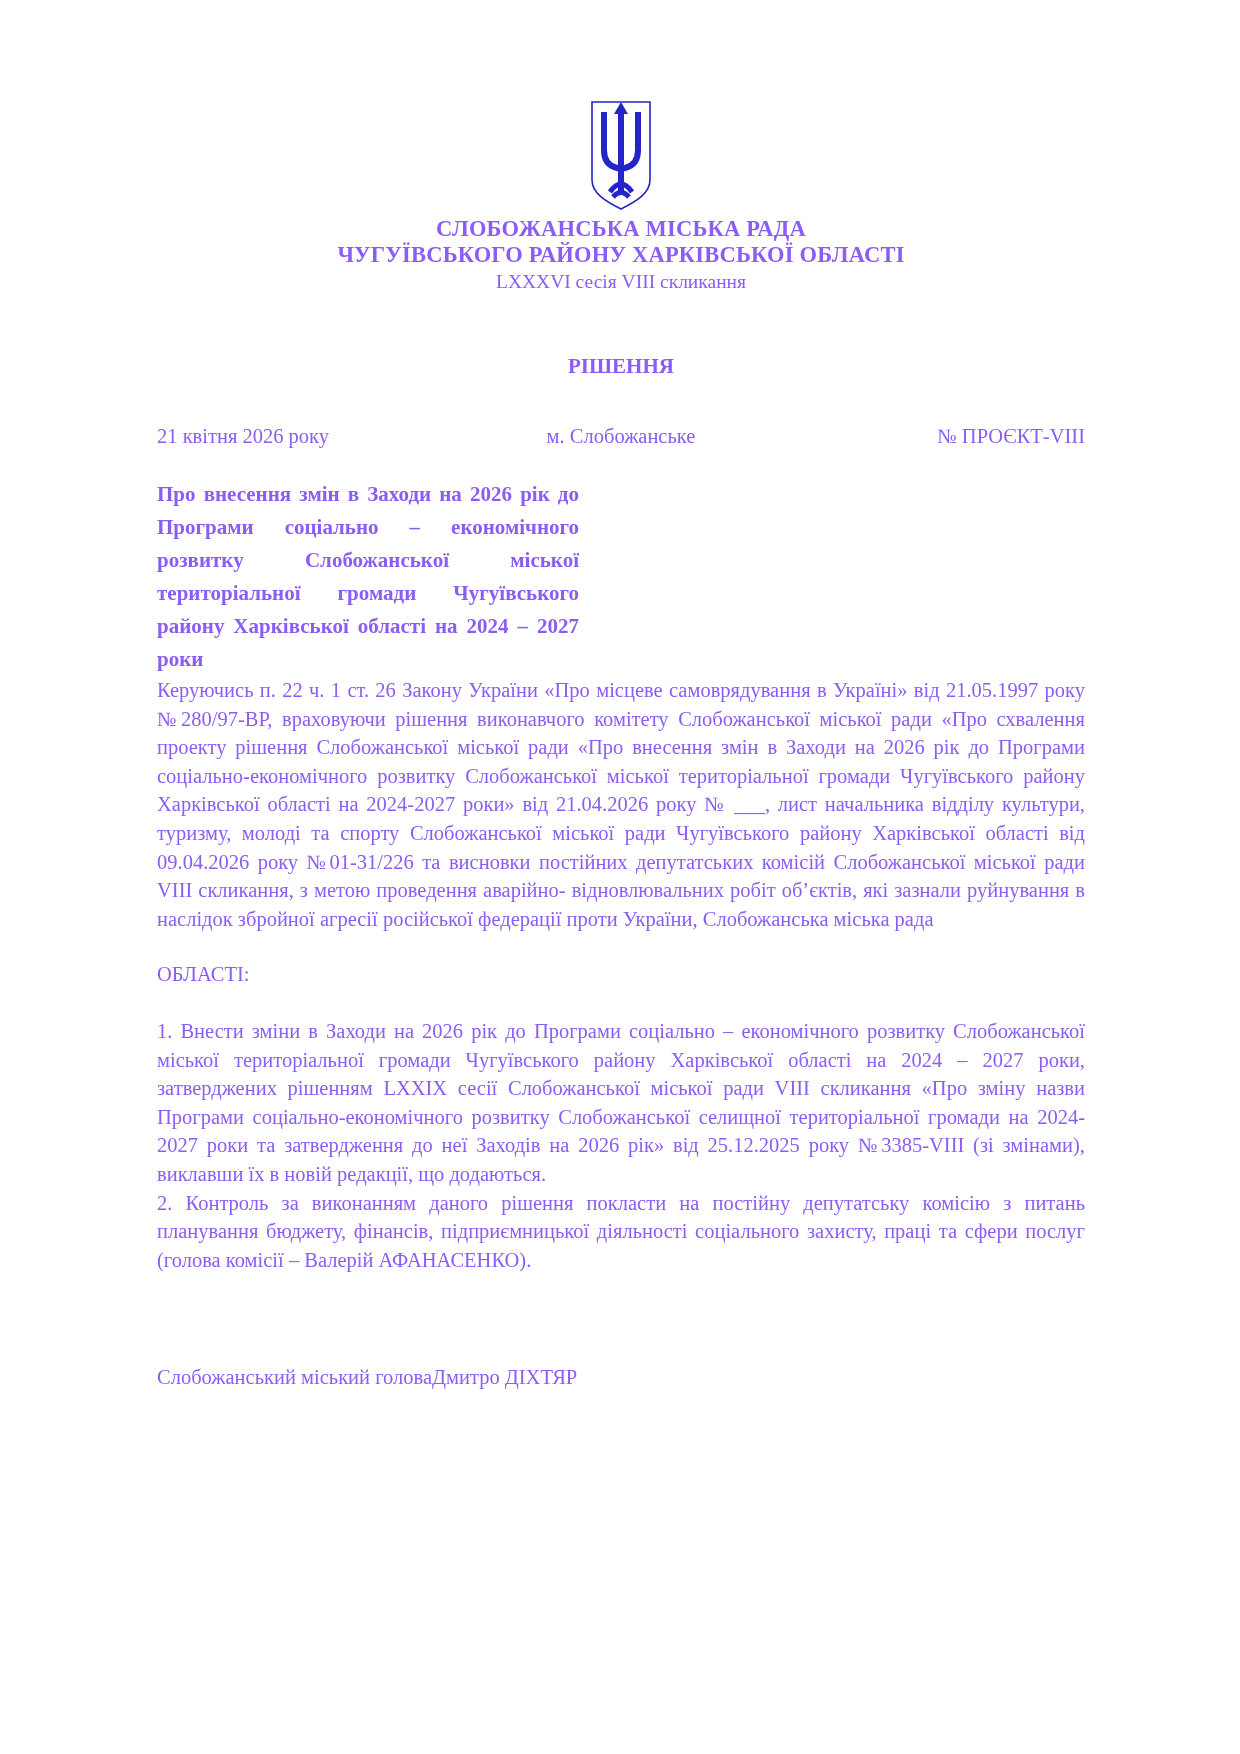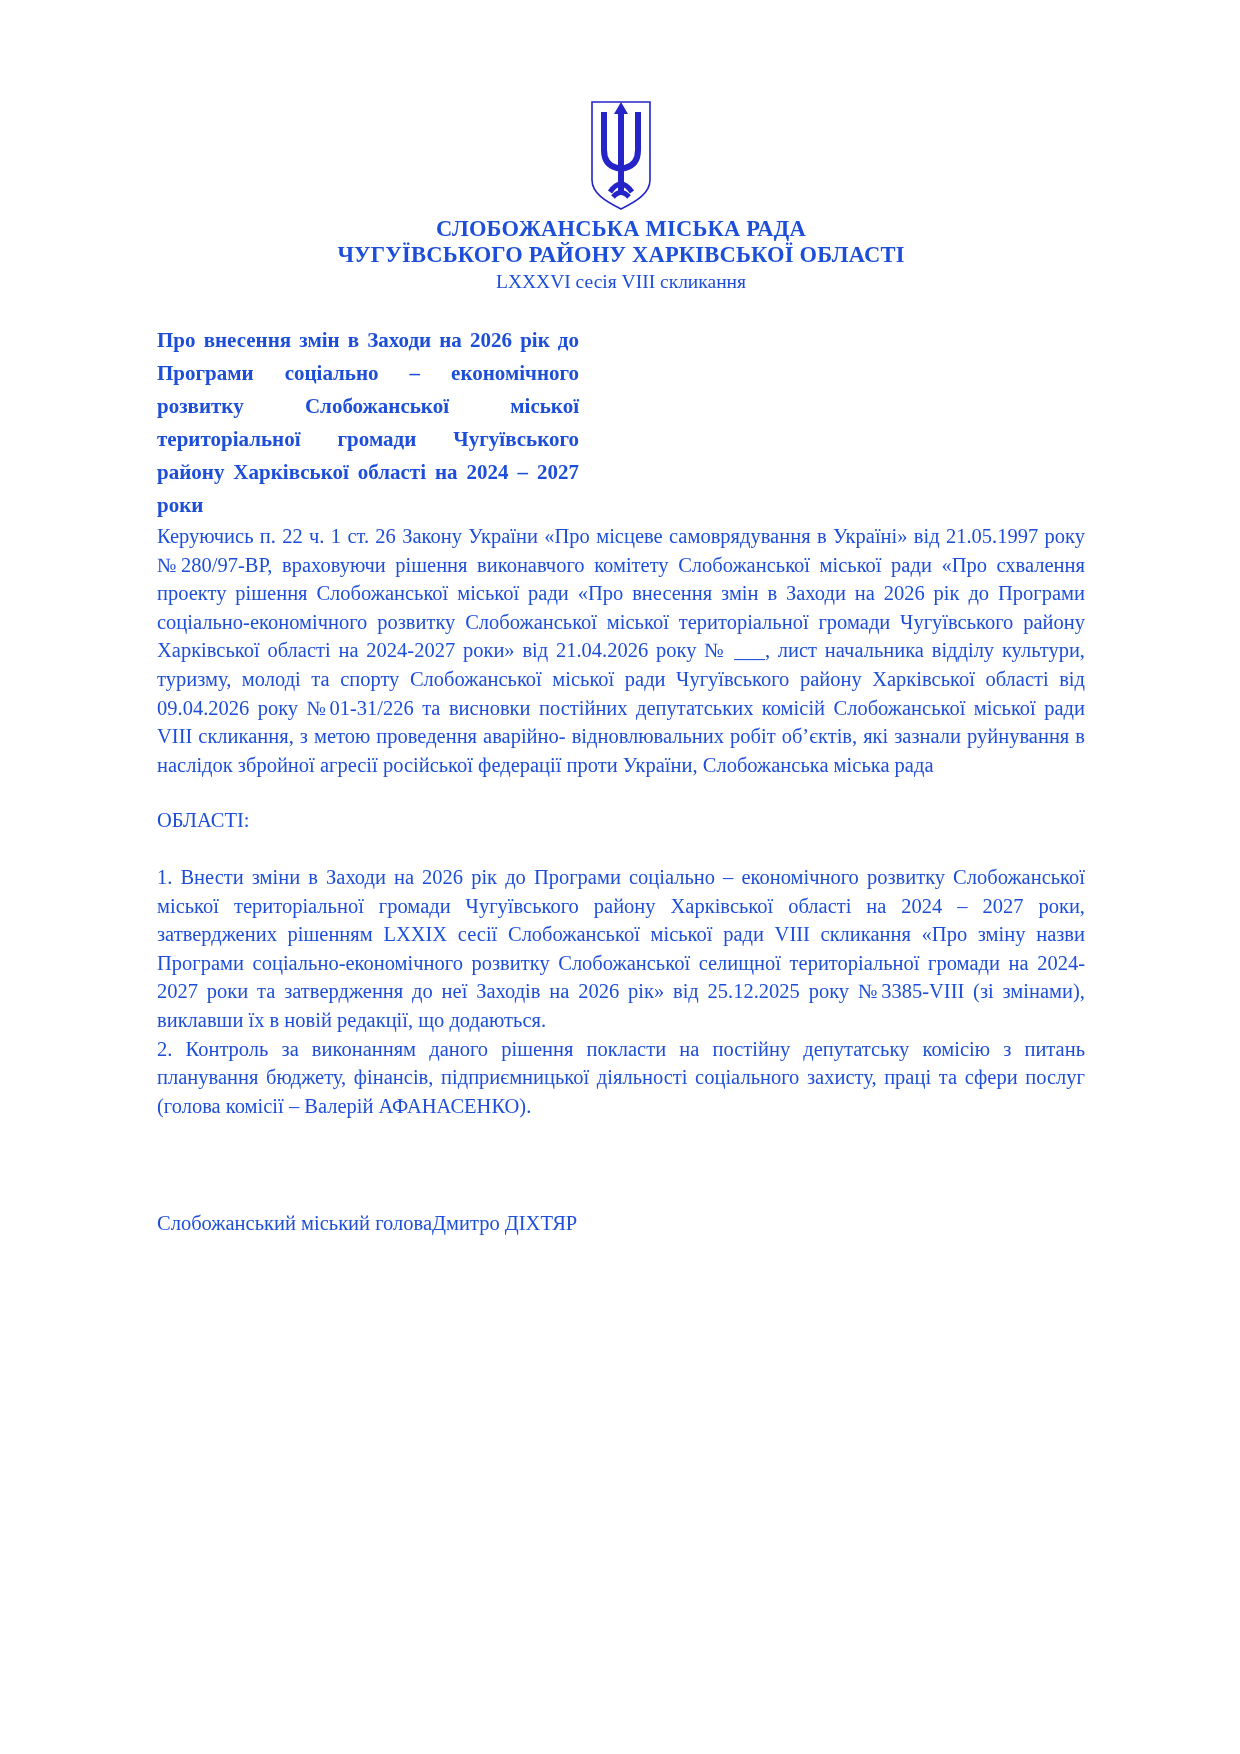--- a/index.html
+++ b/index.html
@@ -5,21 +5,21 @@
   html, body { margin: 0; padding: 0; background: #888; }
   .page {
     position: relative;
     width: 1240px;
     height: 1754px;
     margin: 0 auto;
     background: #ffffff;
     box-sizing: border-box;
     padding: 100px 155px 0 157px;
     font-family: "Liberation Serif", "DejaVu Serif", serif;
-    color: #1d4ed8;
+    color: #8b5cf6;
   }
   .emblem-wrap { text-align: center; margin: 0 0 4px 0; height: 112px; }
   .emblem-wrap svg { display: inline-block; }
   .org-line {
     text-align: center;
     font-weight: bold;
     font-size: 22.5px;
     line-height: 26px;
     letter-spacing: 0.2px;
   }
@@ -96,21 +96,27 @@
         <path d="M22,92 Q33,76 44,92"></path>
         <path d="M25,97 Q33,88 41,97"></path>
       </g>
     </svg>
   </div>
 
   <div class="org-line">СЛОБОЖАНСЬКА МІСЬКА РАДА</div>
   <div class="org-line">ЧУГУЇВСЬКОГО РАЙОНУ ХАРКІВСЬКОЇ ОБЛАСТІ</div>
   <div class="session-line">LXXXVI сесія VIII скликання</div>
 
+  <div class="doc-type">РІШЕННЯ</div>
 
+  <div class="meta-row">
+    <span class="cell meta-left">21 квітня 2026 року</span>
+    <span class="cell meta-center">м. Слобожанське</span>
+    <span class="cell meta-right">№ ПРОЄКТ-VIII</span>
+  </div>
 
   <div class="subject">Про  внесення змін в Заходи на 2026 рік до Програми соціально – економічного розвитку Слобожанської міської територіальної громади Чугуївського району Харківської області на 2024 – 2027 роки</div>
 
   <div class="preamble">Керуючись п. 22 ч. 1 ст. 26 Закону України «Про місцеве самоврядування в Україні» від 21.05.1997 року №280/97-ВР, враховуючи рішення виконавчого комітету Слобожанської міської ради «Про схвалення проекту рішення Слобожанської міської ради «Про внесення змін в Заходи на 2026 рік до Програми соціально-економічного розвитку Слобожанської міської територіальної громади Чугуївського району Харківської області на 2024-2027 роки» від 21.04.2026 року № ___, лист начальника відділу культури, туризму, молоді та спорту Слобожанської міської ради Чугуївського району Харківської області від 09.04.2026 року №01-31/226 та висновки постійних депутатських комісій Слобожанської міської ради VIII скликання, з метою проведення аварійно- відновлювальних робіт об’єктів, які зазнали руйнування в наслідок збройної агресії російської федерації проти України, Слобожанська міська рада</div>
 
   <div class="resolved-label">ОБЛАСТІ:</div>
 
   <div class="items">
     <div class="resolution-item">1. Внести зміни в Заходи на 2026 рік до Програми соціально – економічного розвитку Слобожанської міської територіальної громади Чугуївського району Харківської області на 2024 – 2027 роки, затверджених рішенням LXXIX сесії Слобожанської міської ради VIII скликання «Про зміну назви Програми соціально-економічного розвитку Слобожанської селищної територіальної громади на 2024-2027 роки та затвердження до неї Заходів на 2026 рік» від 25.12.2025 року №3385-VIII (зі змінами), виклавши їх в новій редакції, що додаються.</div>
     <div class="resolution-item">2. Контроль за виконанням даного рішення покласти на постійну депутатську комісію з питань планування бюджету, фінансів, підприємницької діяльності соціального захисту, праці та сфери послуг (голова комісії – Валерій АФАНАСЕНКО).</div>

